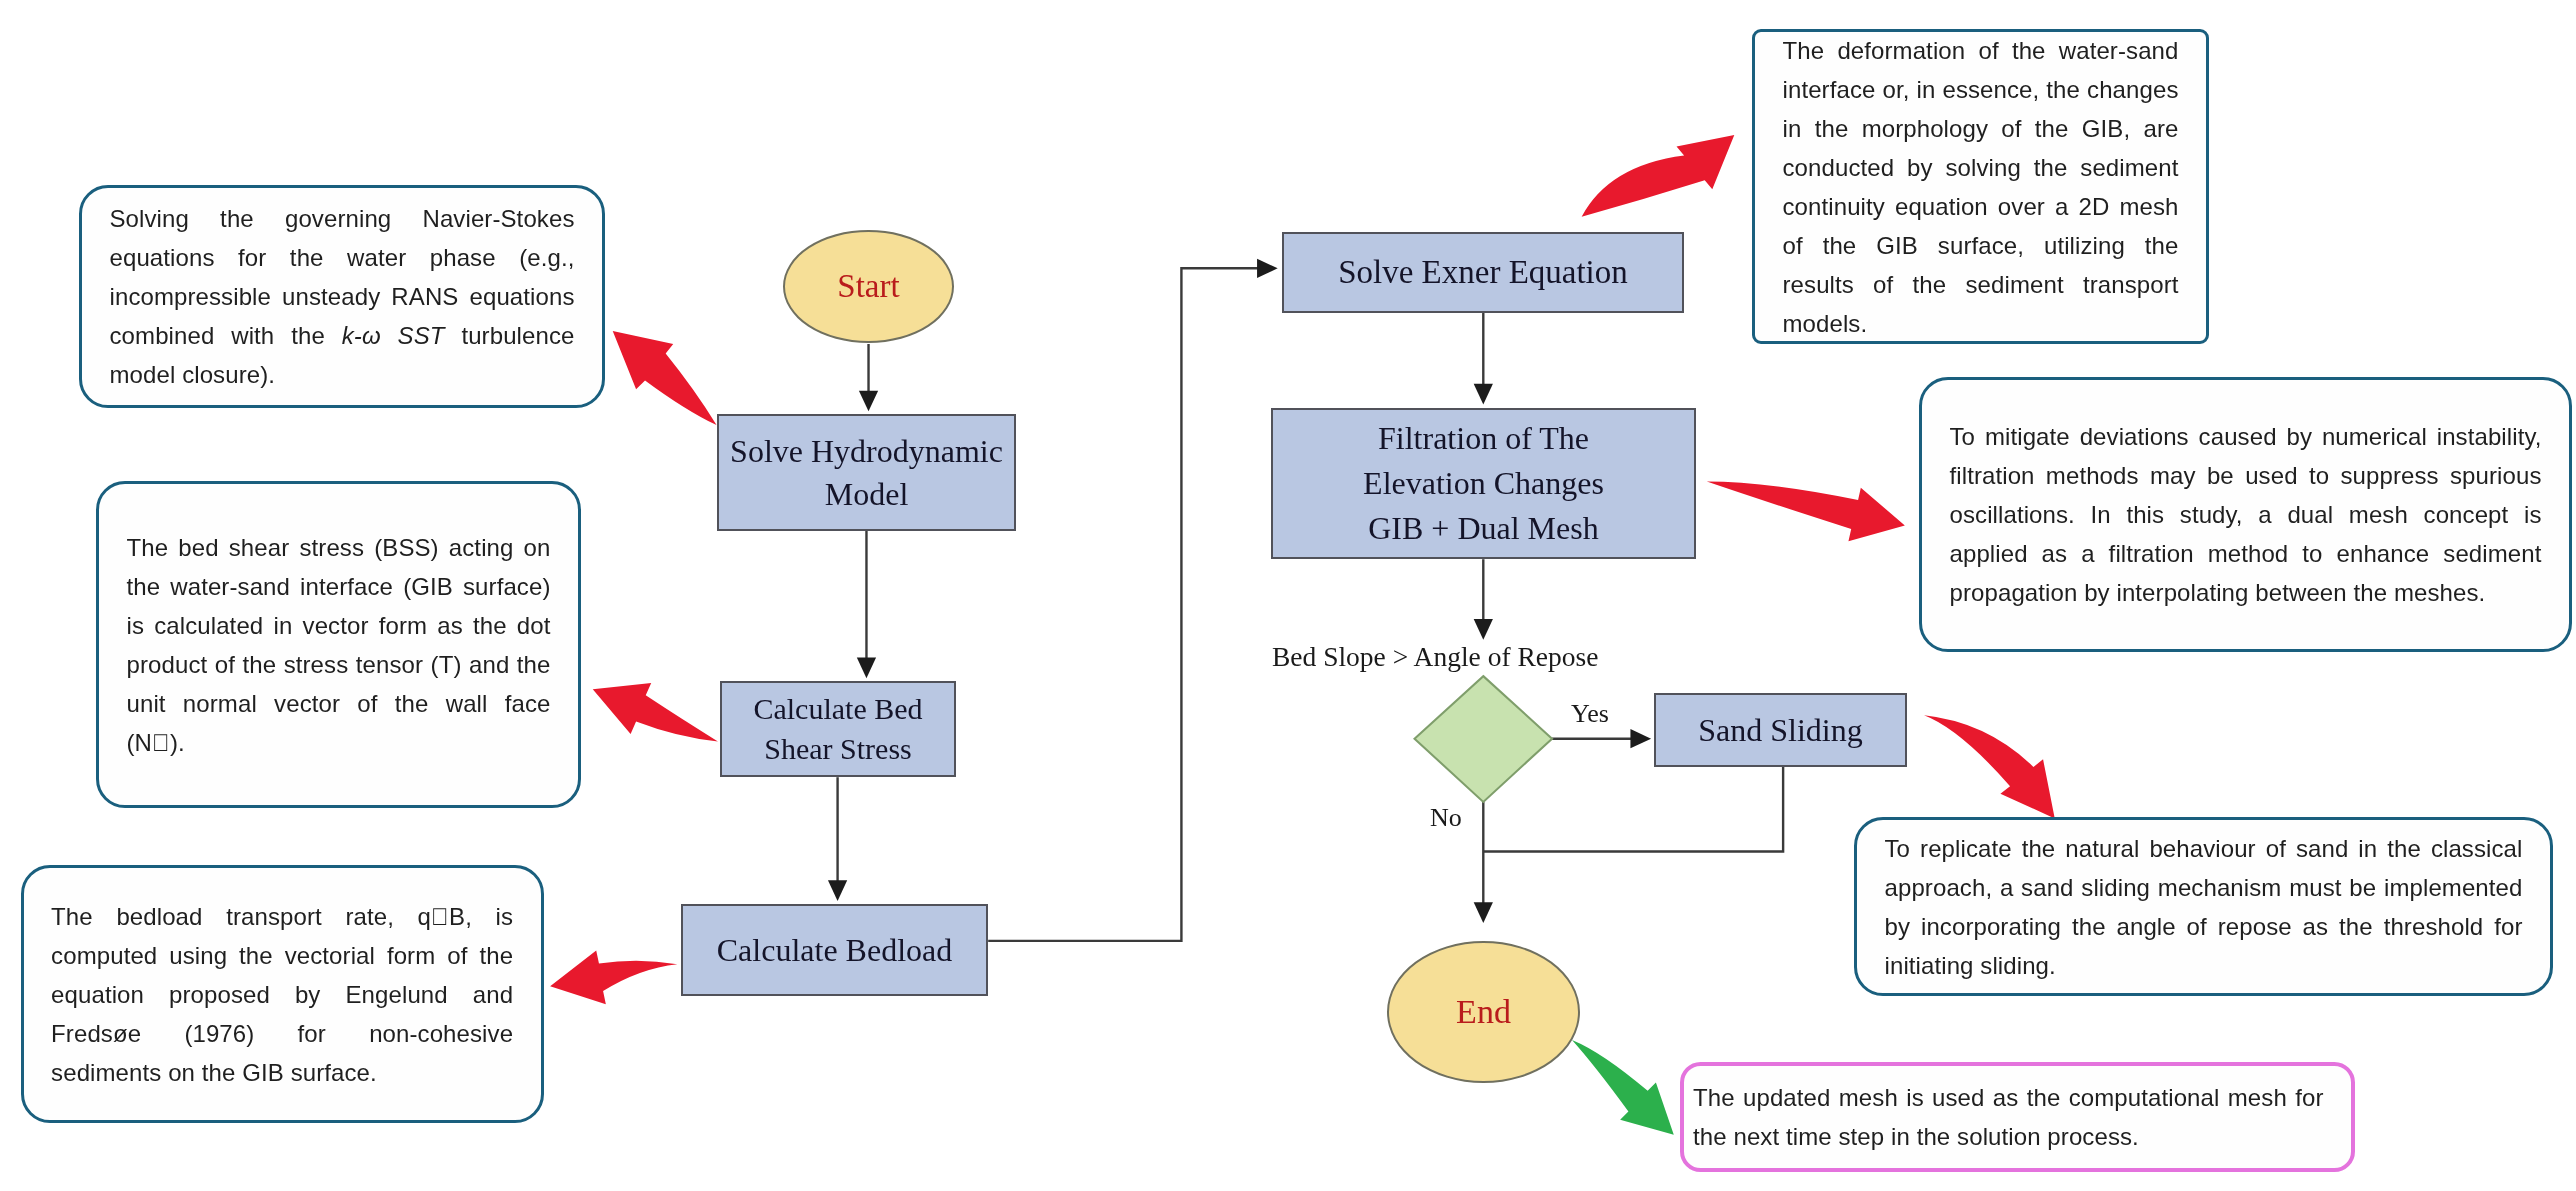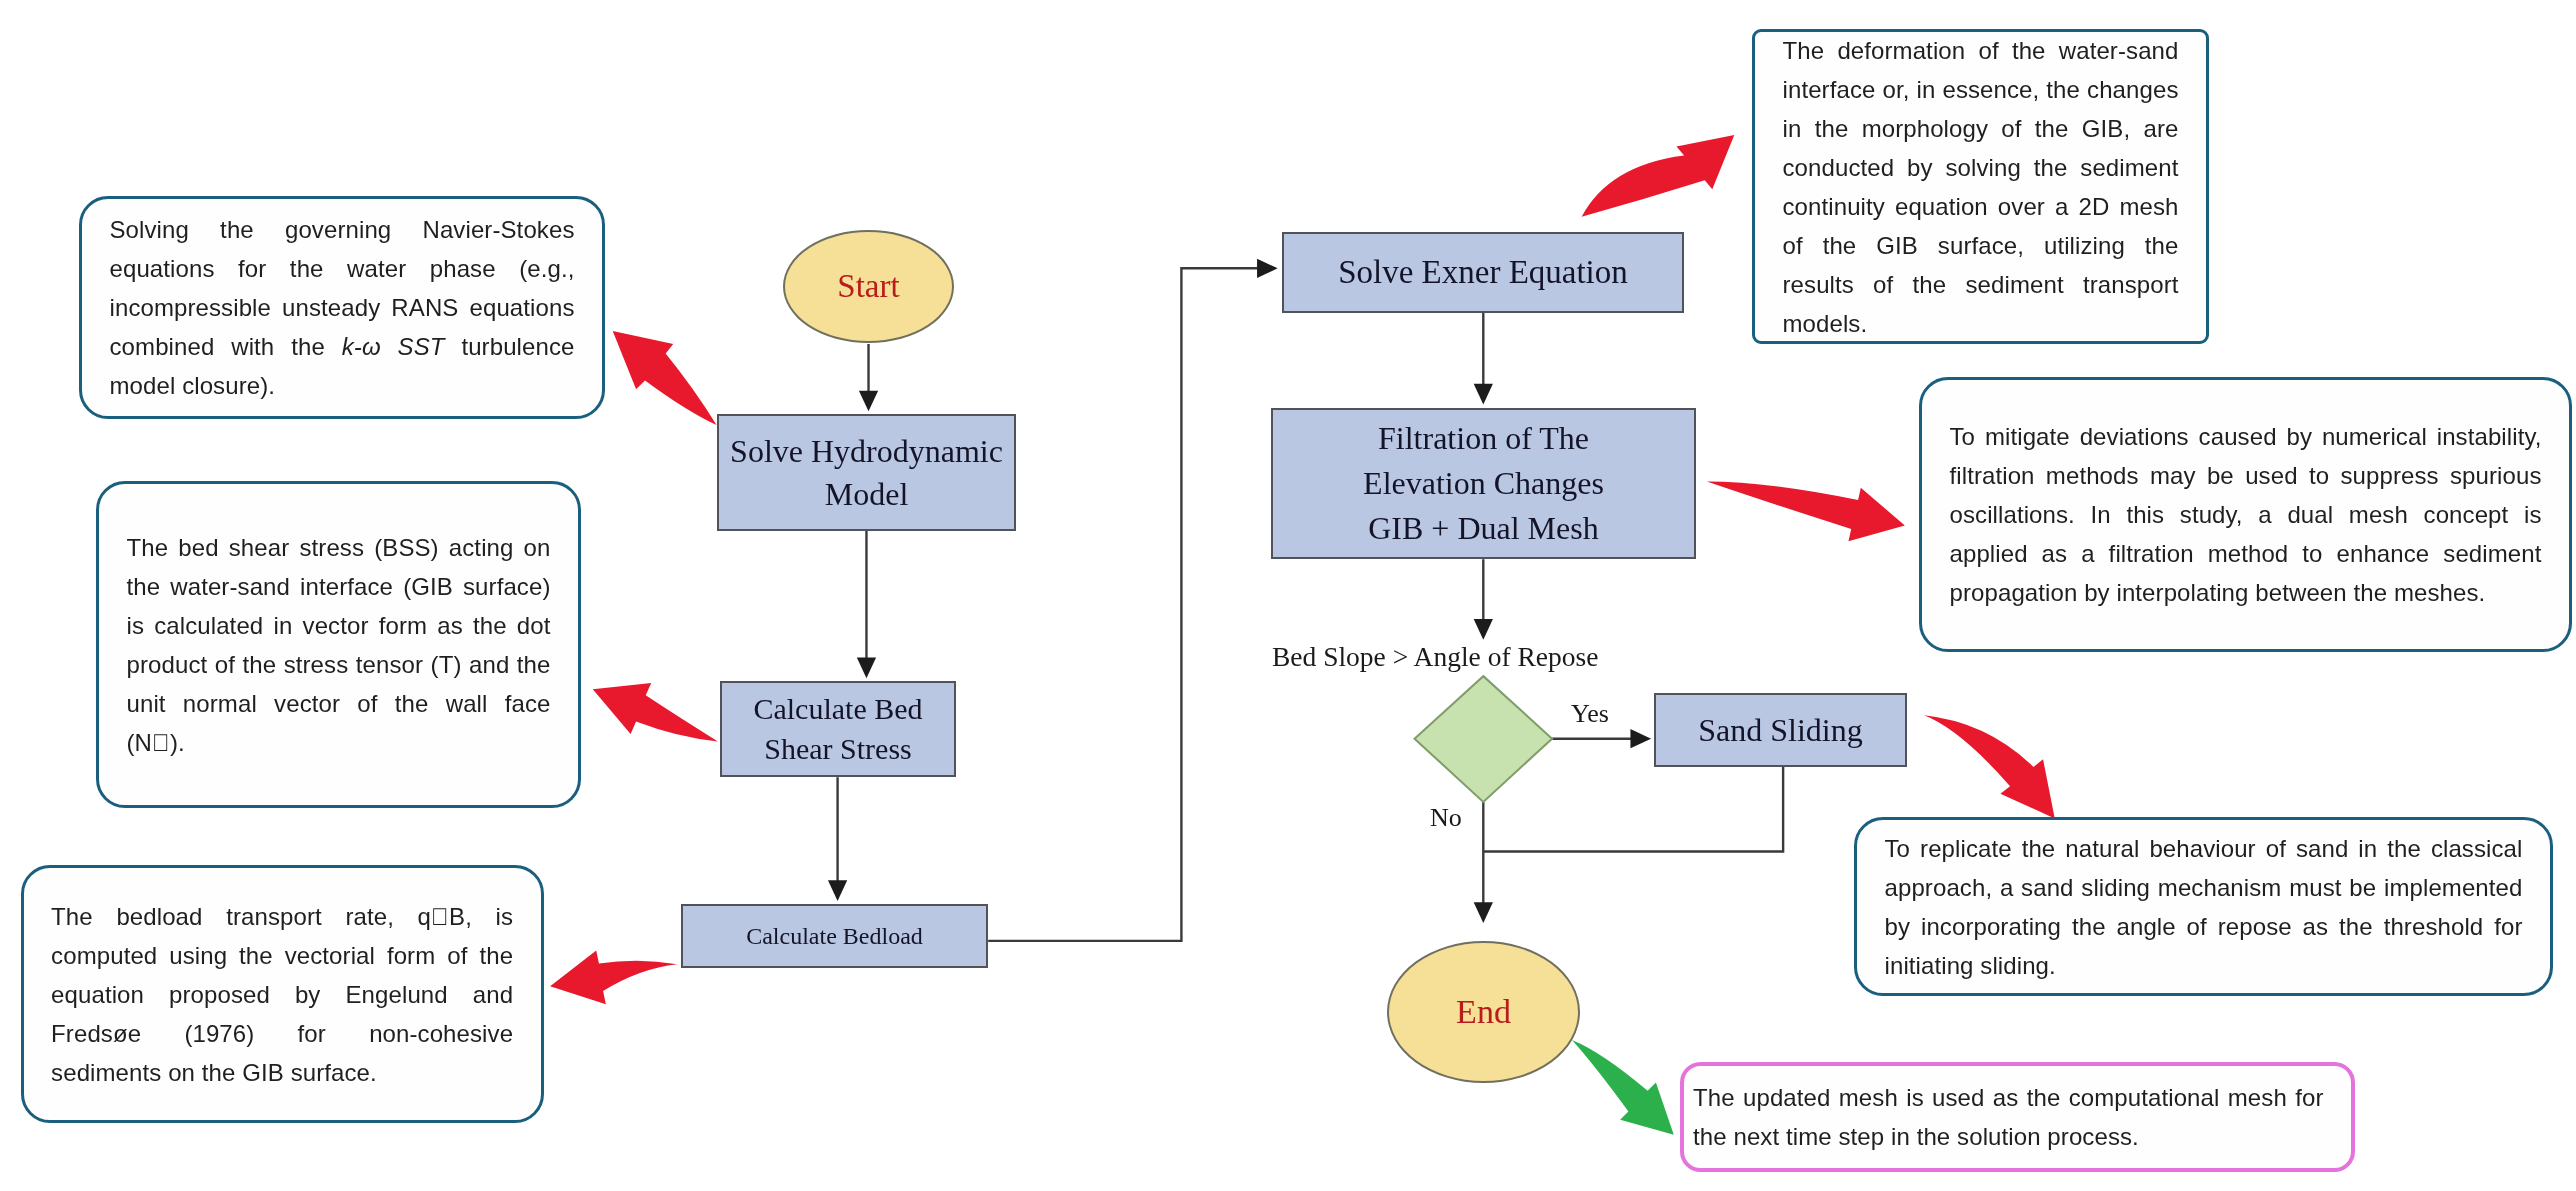--- a/index.html
+++ b/index.html
@@ -69,21 +69,21 @@
       <path d="M 1042 618 Q 996 596 938 553 L 925 566 L 891 481 L 979 500 L 968 514 Q 1010 566 1042 618 Z"></path>
       <path d="M 1044 1078 Q 985 1072 925 1049 L 917 1067 L 862 1002 L 947 993 L 939 1011 Q 995 1048 1044 1078 Z"></path>
       <path d="M 985 1402 Q 930 1408 877 1441 L 881 1460 L 800 1434 L 867 1382 L 871 1401 Q 928 1392 985 1402 Z"></path>
       <path d="M 2300 315 Q 2340 240 2449 226 L 2438 213 L 2522 196 L 2490 275 L 2479 262 Q 2390 290 2300 315 Z"></path>
       <path d="M 2482 700 Q 2570 700 2702 727 L 2706 709 L 2770 764 L 2688 787 L 2692 769 Q 2570 730 2482 700 Z"></path>
       <path d="M 2798 1040 Q 2890 1050 2957 1115 L 2971 1104 L 2988 1190 L 2909 1154 L 2923 1143 Q 2850 1060 2798 1040 Z"></path>
     </g>
     <path fill="#2cb04c" d="M 2286 1512 Q 2330 1530 2396 1586 L 2408 1574 L 2434 1650 L 2356 1628 L 2368 1616 Q 2320 1550 2286 1512 Z"></path>
   </svg>
 
-  <div class="callout" style="left:79px;top:196px;width:526px;height:223px;">
+  <div class="callout" style="left:79px;top:185px;width:526px;height:223px;">
     <span class="txt"><span>Solving the governing Navier-Stokes equations for the water phase (e.g., incompressible unsteady RANS equations combined with the </span><span class="em">k-ω SST</span><span> turbulence model closure).</span></span>
   </div>
 
   <div class="callout" style="left:96px;top:481px;width:485px;height:327px;">
     <span class="txt">The bed shear stress (BSS) acting on the water-sand interface (GIB surface) is calculated in vector form as the dot product of the stress tensor (T) and the unit normal vector of the wall face (N⃗).</span>
   </div>
 
   <div class="callout" style="left:20.6px;top:865px;width:523px;height:258px;">
     <span class="txt">The bedload transport rate, q⃗B, is computed using the vectorial form of the equation proposed by Engelund and Fredsøe (1976) for non-cohesive sediments on the GIB surface.</span>
   </div>
@@ -107,21 +107,21 @@
   <div class="oval" style="left:783px;top:230px;width:171px;height:113px;font-size:33px;">
       <span>Start</span>
     </div>
 
   <div class="flowbox" style="left:717px;top:414px;width:299px;height:117px;font-size:32px;line-height:43px;"><span>Solve Hydrodynamic
 Model</span></div>
 
   <div class="flowbox" style="left:720px;top:681px;width:236px;height:96px;font-size:30px;line-height:40px;"><span>Calculate Bed
 Shear Stress</span></div>
 
-  <div class="flowbox" style="left:681px;top:904px;width:307px;height:64px;font-size:24px;"><span>Calculate Bedload</span></div>
+  <div class="flowbox" style="left:681px;top:904px;width:307px;height:92px;font-size:32px;"><span>Calculate Bedload</span></div>
 
   <div class="flowbox" style="left:1282px;top:232px;width:402px;height:81px;font-size:33px;"><span>Solve Exner Equation</span></div>
 
   <div class="flowbox" style="left:1271px;top:408px;width:425px;height:151px;font-size:32px;line-height:45px;"><span>Filtration of The
 Elevation Changes
 GIB + Dual Mesh</span></div>
 
   <div class="flowlabel" style="left:1272px;top:641px;font-size:27.5px;"><span>Bed Slope &gt; Angle of Repose</span></div>
 
   <div class="flowlabel" style="left:1571px;top:699px;font-size:26px;"><span>Yes</span></div>

